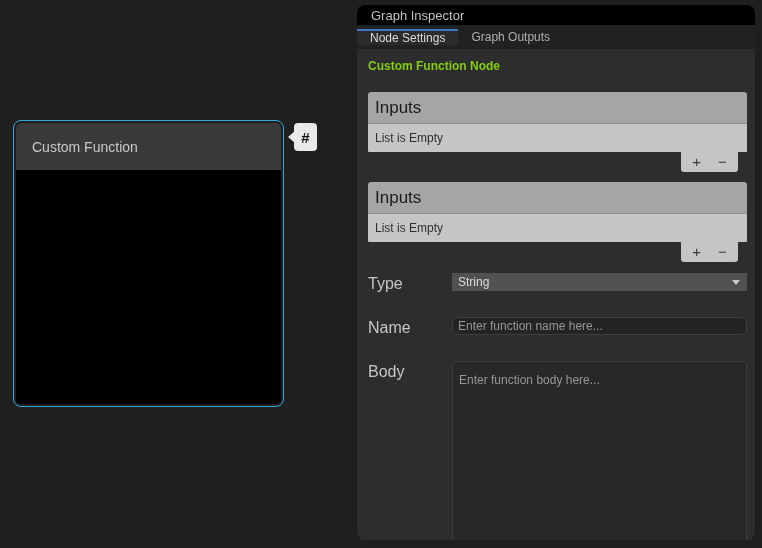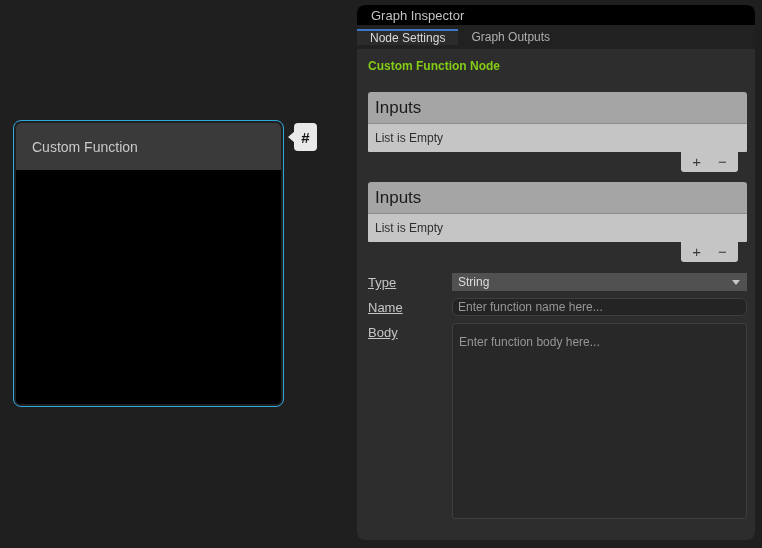--- a/index.html
+++ b/index.html
@@ -46,23 +46,23 @@
                   display:flex; align-items:center; padding-left:7px; font-size:17px;
                   color:#1c1c1c; border-bottom:1px solid #8d8d8d; }
   .rlist-body { height:28px; background:#c5c5c5; display:flex; align-items:center;
                 padding-left:7px; font-size:12px; color:#2e2e2e; border-radius:0 0 1px 1px; }
   .rlist-footer { display:flex; justify-content:flex-end; padding-right:9px; height:20px; }
   .rlist-footer-box { width:57px; background:#c5c5c5; border-radius:0 0 3px 3px;
                       display:flex; align-items:center; justify-content:space-evenly; }
   .rlist-btn { color:#3a3a3a; font-size:15px; line-height:18px; width:20px;
                text-align:center; cursor:default; }
 
-  .row { display:flex; margin-top:7px; }
+  .row { display:flex; margin-top:24px; }
   .row.first { margin-top:11px; }
-  .row-label { width:84px; font-size:13px; color:#c6c6c6; padding-top:2px; flex:none;text-decoration:underline; }
+  .row-label { width:84px; font-size:16px; color:#c6c6c6; padding-top:2px; flex:none; }
   .dropdown { flex:1; height:18px; background:#515151; border-radius:0;
               display:flex; align-items:center; padding:0 6px; color:#dcdcdc;
               font-size:12px; position:relative; }
   .dropdown-arrow { position:absolute; right:7px; top:7px; width:0; height:0;
               border-left:4px solid transparent; border-right:4px solid transparent;
               border-top:5px solid #c8c8c8; }
   .text-field { flex:1; height:18px; background:#242424; border:1px solid #3e3e3e;
               border-radius:6px; color:#cfcfcf; font-size:12px; padding:0 5px;
               font-family:"Liberation Sans", sans-serif; outline:none; }
   .text-area { flex:1; height:196px; background:#282828; border:1px solid #3e3e3e;

